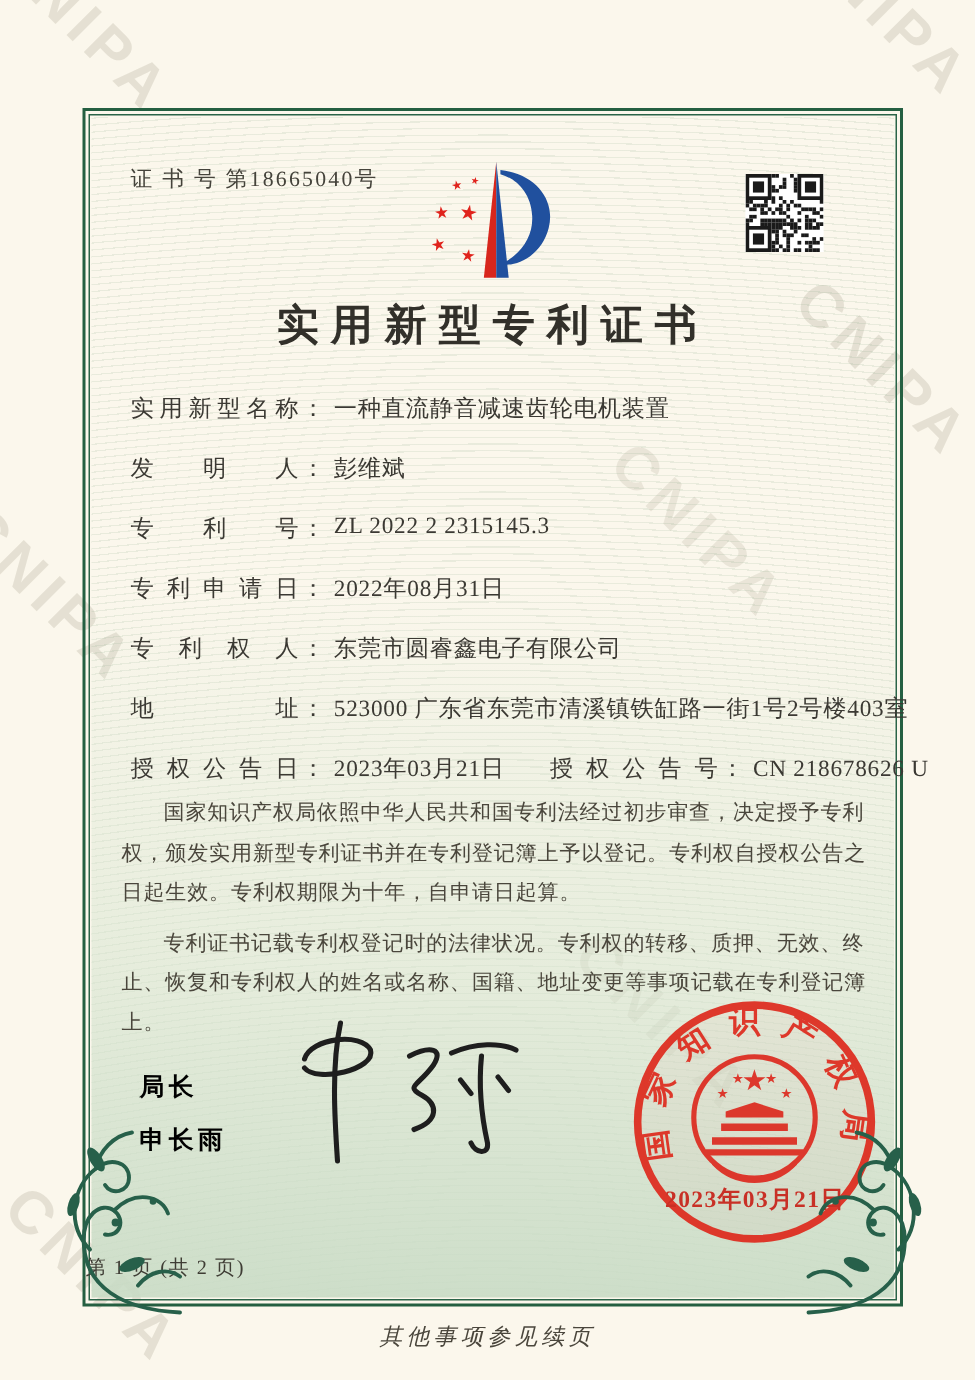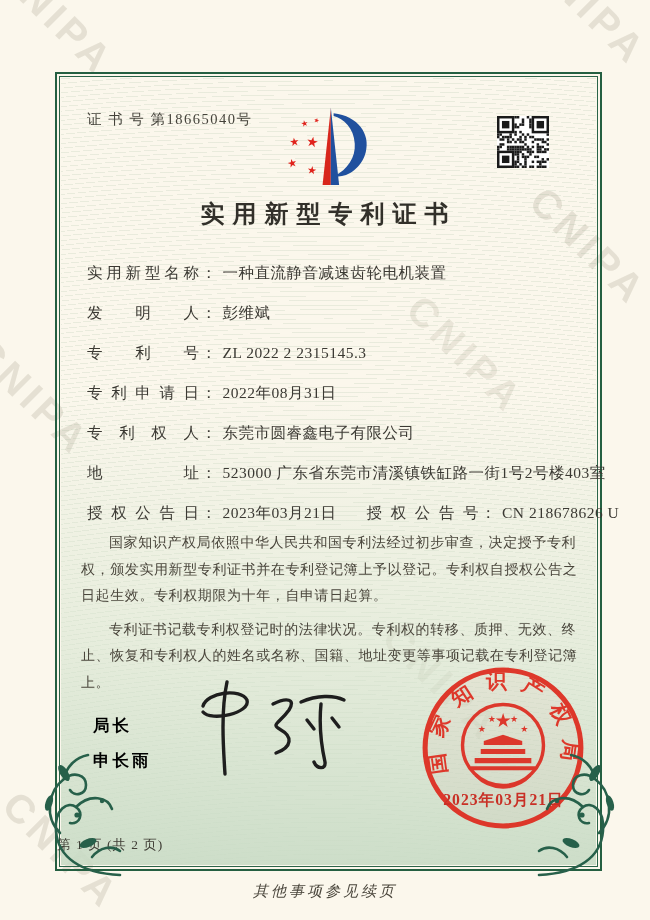--- a/index.html
+++ b/index.html
@@ -28,24 +28,24 @@
   }
   .flourish{position:absolute;bottom:-14px;z-index:3;}
   .flourish.left{left:-27px;}
   .flourish.right{right:-29px;transform:scaleX(-1);}
 
   .cert-no{position:absolute;left:30px;top:36px;font-size:14.5px;letter-spacing:1.5px;color:#45433b;}
   .logo{position:absolute;left:50%;transform:translateX(-50%);top:28px;}
   .qr{position:absolute;left:440px;top:42px;background:#fff;}
   .title{
     position:absolute;top:124px;width:100%;text-align:center;
-    font-size:24px;font-weight:bold;letter-spacing:8px;color:#32302a;
+    font-size:28px;font-weight:bold;letter-spacing:8px;color:#32302a;
   }
   .fields{position:absolute;left:30px;right:24px;top:188px;}
-  .frow{display:flex;align-items:center;height:22px;margin-bottom:18px;font-size:15.5px;color:#3b3933;}
+  .frow{display:flex;align-items:flex-start;height:22px;margin-bottom:18px;font-size:15.5px;color:#3b3933;}
   .flabel{display:inline-block;width:112px;text-align:justify;text-align-last:justify;flex:none;}
   .fcolon{margin:0 6px 0 2px;flex:none;}
   .fvalue{letter-spacing:.5px;white-space:nowrap;}
   .pair2{display:flex;align-items:baseline;margin-left:30px;}
   .paras{
     position:absolute;left:24px;right:22px;top:456px;
     font-size:14px;line-height:26.5px;color:#4a463c;letter-spacing:.6px;
   }
   .paras p{margin:0 0 7px 0;text-indent:2em;}
   .signer{

